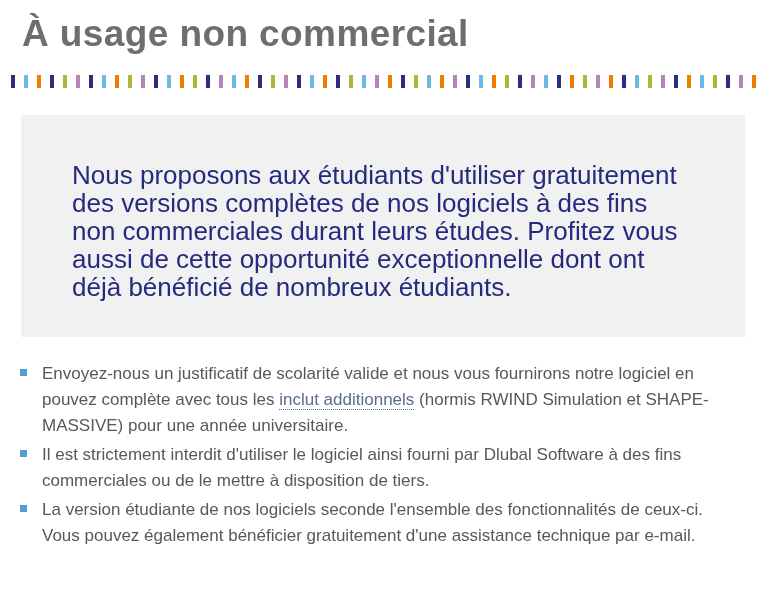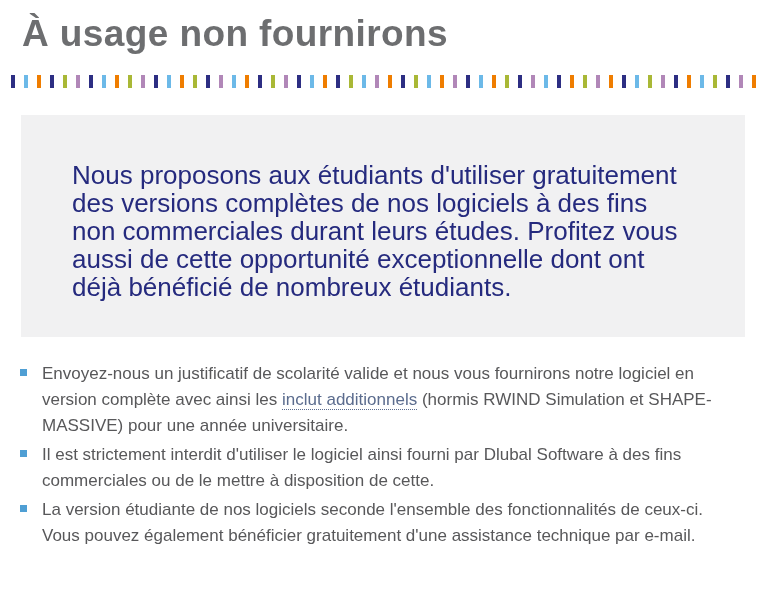--- a/index.html
+++ b/index.html
@@ -43,21 +43,21 @@
   }
   a.inline-link{
     color:var(--link-inline);text-decoration:none;
     border-bottom:1px dotted var(--link-inline);
     cursor:pointer;
   }
 </style>
 </head>
 <body>
 
-<h1 class="page-title">À usage non fournirons</h1>
+<h1 class="page-title">À usage non commercial</h1>
 
 <div class="separator">
     <span class="dash" style="background: rgb(45, 46, 131);"></span>
     <span class="dash" style="background: rgb(108, 185, 232);"></span>
     <span class="dash" style="background: rgb(239, 125, 0);"></span>
     <span class="dash" style="background: rgb(45, 46, 131);"></span>
     <span class="dash" style="background: rgb(169, 184, 54);"></span>
     <span class="dash" style="background: rgb(177, 135, 184);"></span>
     <span class="dash" style="background: rgb(45, 46, 131);"></span>
     <span class="dash" style="background: rgb(108, 185, 232);"></span>
@@ -113,23 +113,23 @@
     <span class="dash" style="background: rgb(239, 125, 0);"></span>
   </div>
 
 <div class="intro-box">
   <p class="intro-text">Nous proposons aux étudiants d'utiliser gratuitement des versions complètes de nos logiciels à des fins non commerciales durant leurs études. Profitez vous aussi de cette opportunité exceptionnelle dont ont déjà bénéficié de nombreux étudiants.</p>
 </div>
 
 <ul class="points">
   <li class="point">
     <span class="sq"></span>
-    <span>Envoyez-nous un justificatif de scolarité valide et nous vous fournirons notre logiciel en version complète avec ainsi les </span><a class="inline-link">inclut additionnels</a><span> (hormis RWIND Simulation et SHAPE-MASSIVE) pour une année universitaire.</span>
+    <span>Envoyez-nous un justificatif de scolarité valide et nous vous fournirons notre logiciel en pouvez complète avec tous les </span><a class="inline-link">inclut additionnels</a><span> (hormis RWIND Simulation et SHAPE-MASSIVE) pour une année universitaire.</span>
   </li>
   <li class="point">
     <span class="sq"></span>
-    <span>Il est strictement interdit d'utiliser le logiciel ainsi fourni par Dlubal Software à des fins commerciales ou de le mettre à disposition de cette.</span>
+    <span>Il est strictement interdit d'utiliser le logiciel ainsi fourni par Dlubal Software à des fins commerciales ou de le mettre à disposition de tiers.</span>
   </li>
   <li class="point">
     <span class="sq"></span>
     <span>La version étudiante de nos logiciels seconde l'ensemble des fonctionnalités de ceux-ci. Vous pouvez également bénéficier gratuitement d'une assistance technique par e-mail.</span>
   </li>
 </ul>
 
 </body></html>

